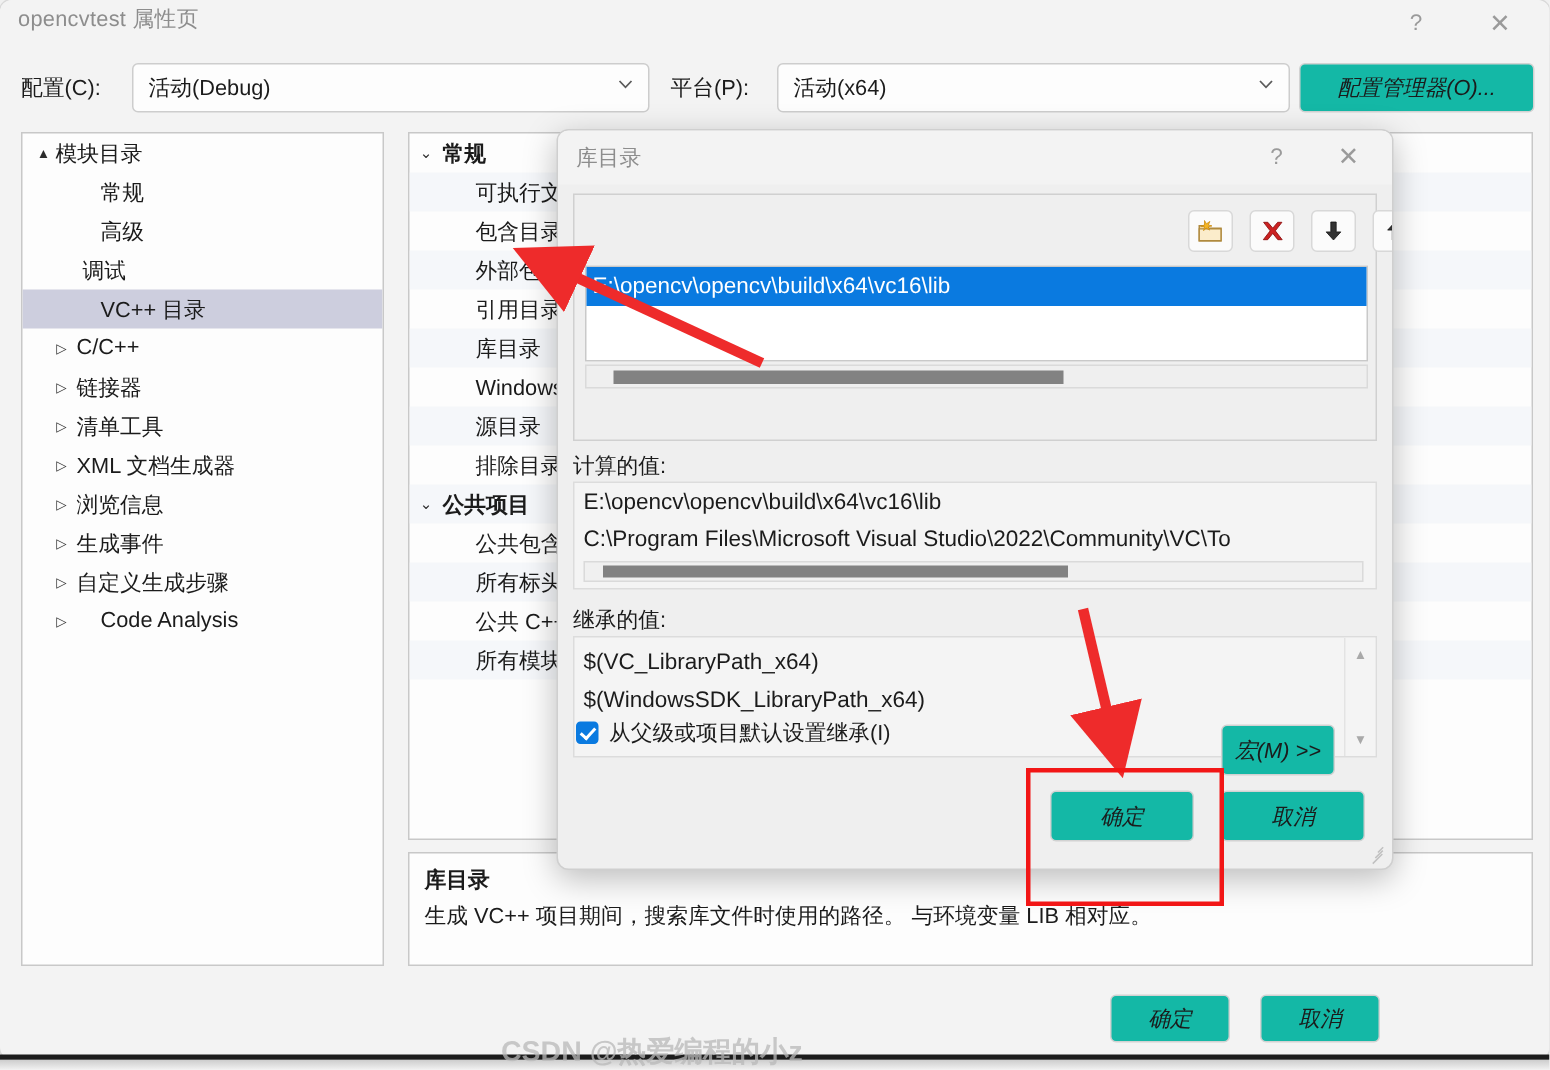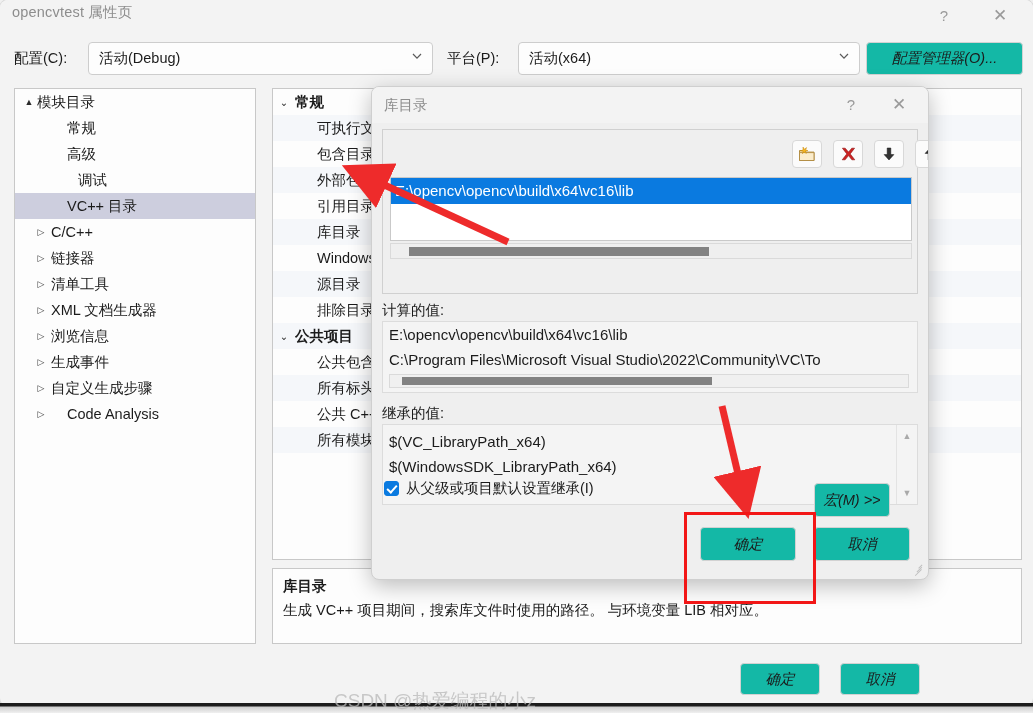--- a/index.html
+++ b/index.html
@@ -188,21 +188,21 @@
   .grip i{position:absolute;background:#c0c0c0;width:9px;height:1.4px;transform:rotate(-45deg);}
 
   
   .annot{position:absolute;pointer-events:none;}
   .redbox{
     position:absolute;left:684px;top:512px;width:132px;height:92px;
     border:3px solid #f21616;box-sizing:border-box;
   }
   .wm{
     position:absolute;left:334px;top:688px;font-size:19px;color:#b9b9b9;
-    font-weight:normal;opacity:.75;white-space:nowrap;
+    font-weight:bold;opacity:.75;white-space:nowrap;
   }
 </style>
 </head>
 <body>
 
 <div id="root">
 
   <div class="win">
 
     <div class="titlebar">
@@ -241,21 +241,21 @@
         <div class="trow" style="padding-left: 18px;">
           <span class="tarrow" style="flex: 0 0 16px;"></span>
           <span style="margin-left: 18px;">常规</span>
         </div>
         <div class="trow" style="padding-left: 18px;">
           <span class="tarrow" style="flex: 0 0 16px;"></span>
           <span style="margin-left: 18px;">高级</span>
         </div>
         <div class="trow" style="padding-left: 18px;">
           <span class="tarrow" style="flex: 0 0 16px;"></span>
-          <span style="margin-left: 29px;">调试</span>
+          <span style="margin-left: 6px;">调试</span>
         </div>
         <div class="trow sel" style="padding-left: 18px;">
           <span class="tarrow" style="flex: 0 0 16px;"></span>
           <span style="margin-left: 18px;">VC++ 目录</span>
         </div>
         <div class="trow" style="padding-left: 18px;">
           <span class="tarrow" style="flex: 0 0 16px;">▷</span>
           <span style="margin-left: 2px;">C/C++</span>
         </div>
         <div class="trow" style="padding-left: 18px;">

